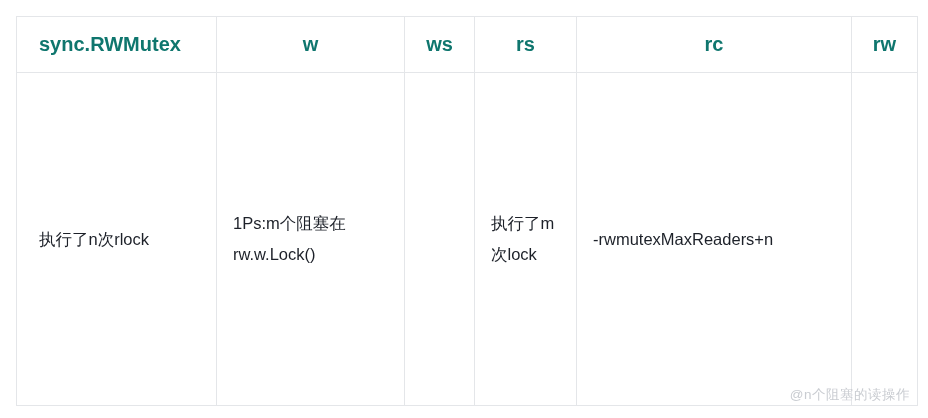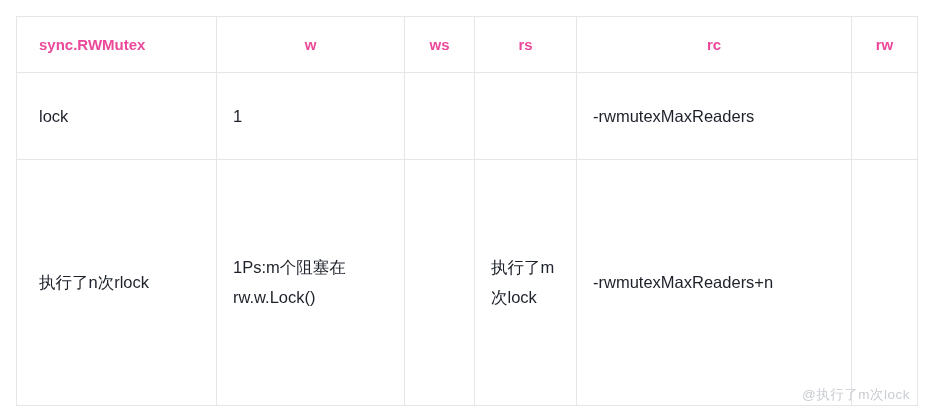--- a/index.html
+++ b/index.html
@@ -36,22 +36,22 @@
     border: 1px solid #e4e6e9;
     background: #ffffff;
     vertical-align: middle;
     box-sizing: border-box;
     word-break: break-word;
     overflow-wrap: break-word;
   }
   table.state-table th {
     text-align: center;
     font-weight: bold;
-    font-size: 15px;
-    color: #ec4899;
+    font-size: 20px;
+    color: #0f766e;
     height: 56px;
     padding: 6px 10px;
   }
   table.state-table th.col-name {
     text-align: left;
     padding-left: 22px;
   }
   table.state-table td {
     text-align: left;
     font-size: 16.5px;
@@ -107,33 +107,25 @@
       <tr class="row-head">
         <th class="col-name">sync.RWMutex</th>
         <th>w</th>
         <th>ws</th>
         <th>rs</th>
         <th>rc</th>
         <th>rw</th>
       </tr>
     </thead>
     <tbody>
-      <tr class="row-1">
-        <td class="col-name">lock</td>
-        <td>1</td>
-        <td></td>
-        <td></td>
-        <td>-rwmutexMaxReaders</td>
-        <td></td>
-      </tr>
       <tr class="row-3">
         <td class="col-name">执行了n次rlock</td>
         <td>1Ps:m个阻塞在 rw.w.Lock()</td>
         <td></td>
         <td>执行了m次lock</td>
         <td>-rwmutexMaxReaders+n</td>
         <td></td>
       </tr>
     </tbody>
   </table>
 </div>
 
-<div class="watermark">@执行了m次lock</div>
+<div class="watermark">@n个阻塞的读操作</div>
 
 </body></html>

